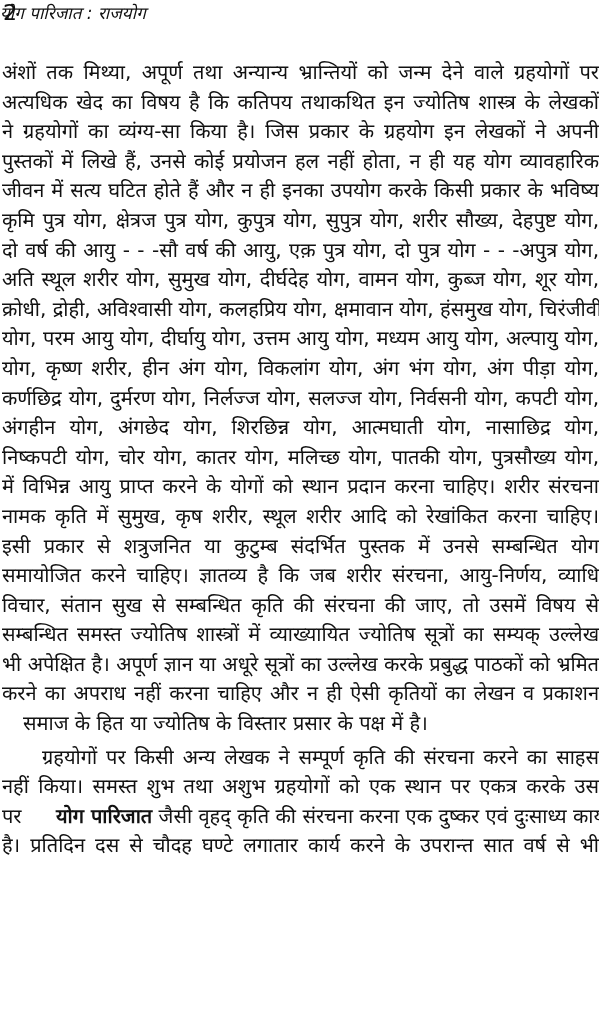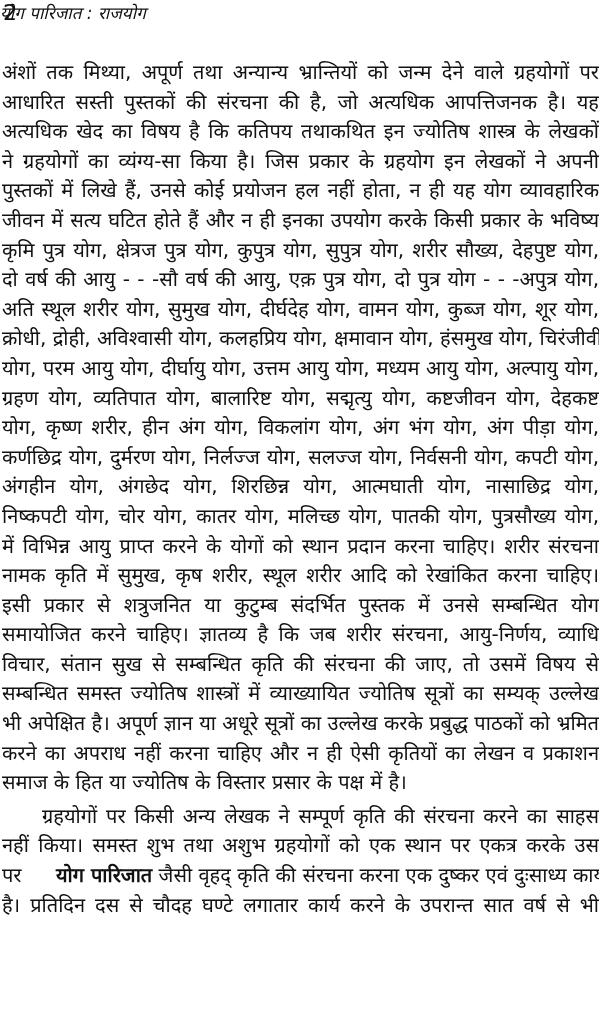--- a/index.html
+++ b/index.html
@@ -19,47 +19,45 @@
     font-style: italic; font-size: 17px; line-height: 24px;
   }
   .body-text {
     position: absolute; left: 2px; top: 58px; width: 597px;
   }
   .line {
     display: block; height: 29.6px; line-height: 29.6px;
     font-size: 20px; white-space: nowrap; text-align: justify;
     text-align-last: justify; overflow: hidden;
   }
-  .line.last { text-align-last: left; }
+  .line.last { text-align-last: left; margin-left: 21px; }
   .line.indent { padding-left: 40px; }
   .bold { font-weight: bold; margin-left: 28px; }
   .para-gap { height: 4px; }
 </style>
 </head>
 <body>
 
 <div class="header">
   <span class="page-num">2</span>
   <span class="running-title">योग पारिजात : राजयोग</span>
 </div>
 
 <div class="body-text">
   <div>
     <span class="line">अंशों तक मिथ्या, अपूर्ण तथा अन्यान्य भ्रान्तियों को जन्म देने वाले ग्रहयोगों पर</span>
-    <span class="line">आधारित सस्ती पुस्तकों की संरचना की है, जो अत्यधिक आपत्तिजनक है। यह</span>
     <span class="line">अत्यधिक खेद का विषय है कि कतिपय तथाकथित इन ज्योतिष शास्त्र के लेखकों</span>
     <span class="line">ने ग्रहयोगों का व्यंग्य-सा किया है। जिस प्रकार के ग्रहयोग इन लेखकों ने अपनी</span>
     <span class="line">पुस्तकों में लिखे हैं, उनसे कोई प्रयोजन हल नहीं होता, न ही यह योग व्यावहारिक</span>
     <span class="line">जीवन में सत्य घटित होते हैं और न ही इनका उपयोग करके किसी प्रकार के भविष्य</span>
     <span class="line">कृमि पुत्र योग, क्षेत्रज पुत्र योग, कुपुत्र योग, सुपुत्र योग, शरीर सौख्य, देहपुष्ट योग,</span>
     <span class="line">दो वर्ष की आयु - - -सौ वर्ष की आयु, एक़ पुत्र योग, दो पुत्र योग - - -अपुत्र योग,</span>
     <span class="line">अति स्थूल शरीर योग, सुमुख योग, दीर्घदेह योग, वामन योग, कुब्ज योग, शूर योग,</span>
     <span class="line">क्रोधी, द्रोही, अविश्वासी योग, कलहप्रिय योग, क्षमावान योग, हंसमुख योग, चिरंजीवी</span>
     <span class="line">योग, परम आयु योग, दीर्घायु योग, उत्तम आयु योग, मध्यम आयु योग, अल्पायु योग,</span>
-    <span class="line">ग्रहण योग, व्यतिपात योग, बालारिष्ट योग, सद्मृत्यु योग, कष्टजीवन योग, देहकष्ट</span>
     <span class="line">योग, कृष्ण शरीर, हीन अंग योग, विकलांग योग, अंग भंग योग, अंग पीड़ा योग,</span>
     <span class="line">कर्णछिद्र योग, दुर्मरण योग, निर्लज्ज योग, सलज्ज योग, निर्वसनी योग, कपटी योग,</span>
     <span class="line">अंगहीन योग, अंगछेद योग, शिरछिन्न योग, आत्मघाती योग, नासाछिद्र योग,</span>
     <span class="line">निष्कपटी योग, चोर योग, कातर योग, मलिच्छ योग, पातकी योग, पुत्रसौख्य योग,</span>
     <span class="line">में विभिन्न आयु प्राप्त करने के योगों को स्थान प्रदान करना चाहिए। शरीर संरचना</span>
     <span class="line">नामक कृति में सुमुख, कृष शरीर, स्थूल शरीर आदि को रेखांकित करना चाहिए।</span>
     <span class="line">इसी प्रकार से शत्रुजनित या कुटुम्ब संदर्भित पुस्तक में उनसे सम्बन्धित योग</span>
     <span class="line">समायोजित करने चाहिए। ज्ञातव्य है कि जब शरीर संरचना, आयु-निर्णय, व्याधि</span>
     <span class="line">विचार, संतान सुख से सम्बन्धित कृति की संरचना की जाए, तो उसमें विषय से</span>
     <span class="line">सम्बन्धित समस्त ज्योतिष शास्त्रों में व्याख्यायित ज्योतिष सूत्रों का सम्यक् उल्लेख</span>

